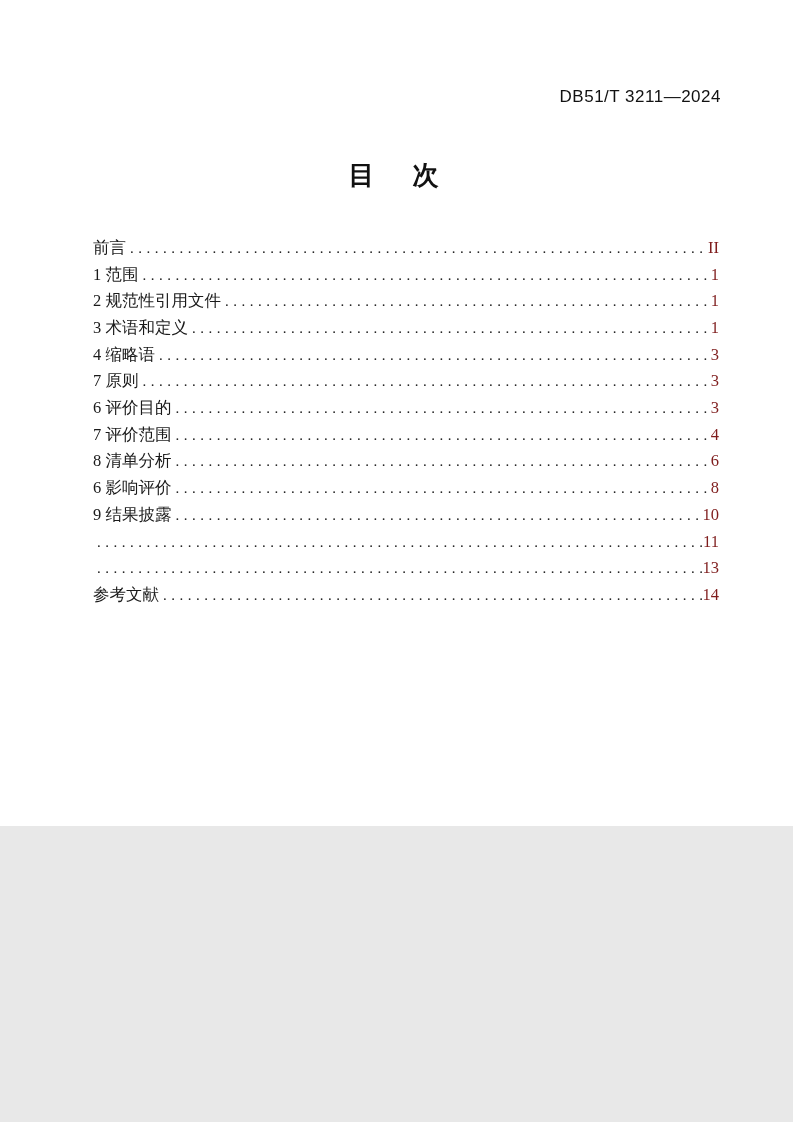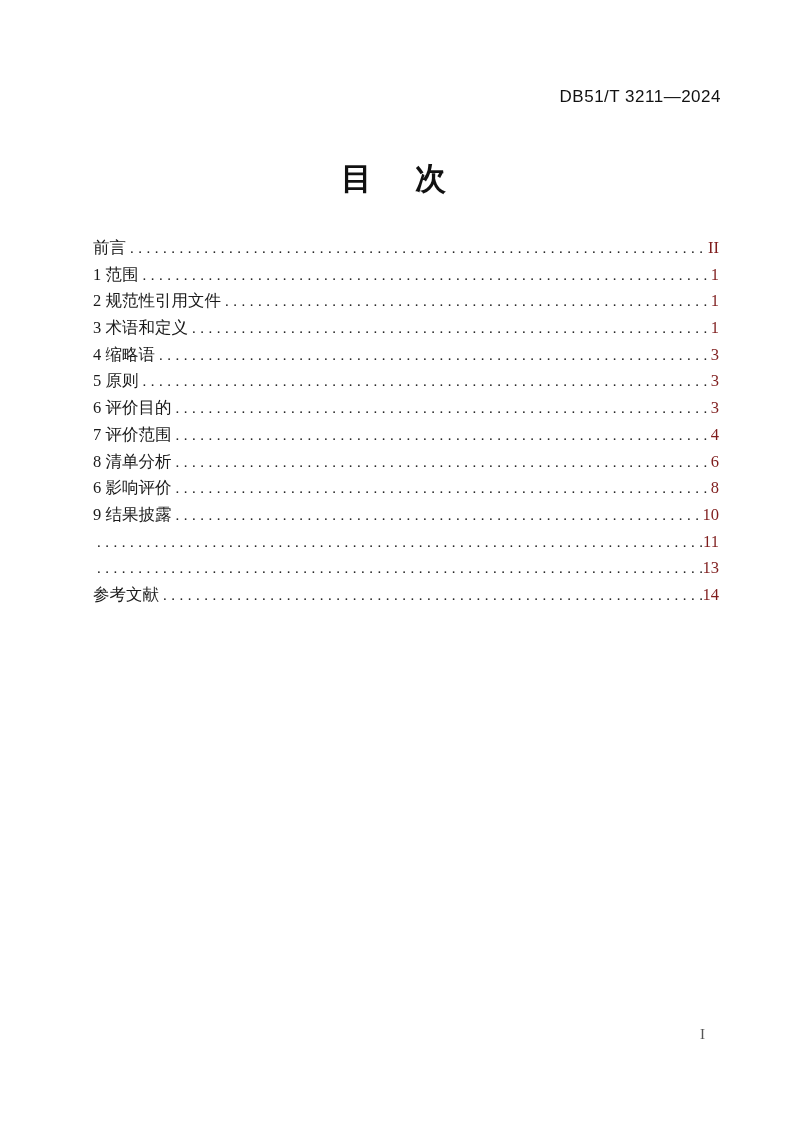--- a/index.html
+++ b/index.html
@@ -1,20 +1,20 @@
 <!DOCTYPE html>
 <html><head>
 <meta charset="utf-8">
 <style>
   * { margin: 0; padding: 0; box-sizing: border-box; }
   html, body { background: #e8e8e8; }
   .page {
     position: relative;
     width: 793px;
-    height: 1122px;
+    height: 826px;
     margin: 0 auto;
     background: #ffffff;
     font-family: "Liberation Serif", "DejaVu Serif", serif;
     color: #1a1a1a;
     overflow: hidden;
   }
   .header-code {
     position: absolute;
     top: 87px;
     right: 72px;
@@ -24,33 +24,33 @@
     color: #111111;
   }
   .doc-title {
     position: absolute;
     top: 158px;
     left: 0;
     width: 100%;
     text-align: center;
     font-family: "Liberation Sans", "DejaVu Sans", sans-serif;
     font-weight: bold;
-    font-size: 31px;
+    font-size: 26px;
     letter-spacing: 6px;
     color: #111111;
   }
   .toc {
     position: absolute;
     top: 235px;
     left: 93px;
     right: 74px;
   }
   .toc-row {
     display: flex;
-    align-items: flex-start;
+    align-items: flex-end;
     height: 26.7px;
     font-size: 16.5px;
     line-height: 26.7px;
     white-space: nowrap;
     cursor: pointer;
   }
   .toc-label {
     flex: 0 0 auto;
     color: #1a1a1a;
   }
@@ -111,21 +111,21 @@
       <span class="toc-page">1</span>
     </div>
 
     <div class="toc-row">
       <span class="toc-label">4 缩略语</span>
       <span class="leader">................................................................................................................................................................................................................................................................................................................................................................................................................</span>
       <span class="toc-page">3</span>
     </div>
 
     <div class="toc-row">
-      <span class="toc-label">5 原则</span>
+      <span class="toc-label">7 原则</span>
       <span class="leader">................................................................................................................................................................................................................................................................................................................................................................................................................</span>
       <span class="toc-page">3</span>
     </div>
 
     <div class="toc-row">
       <span class="toc-label">6 评价目的</span>
       <span class="leader">................................................................................................................................................................................................................................................................................................................................................................................................................</span>
       <span class="toc-page">3</span>
     </div>
 

